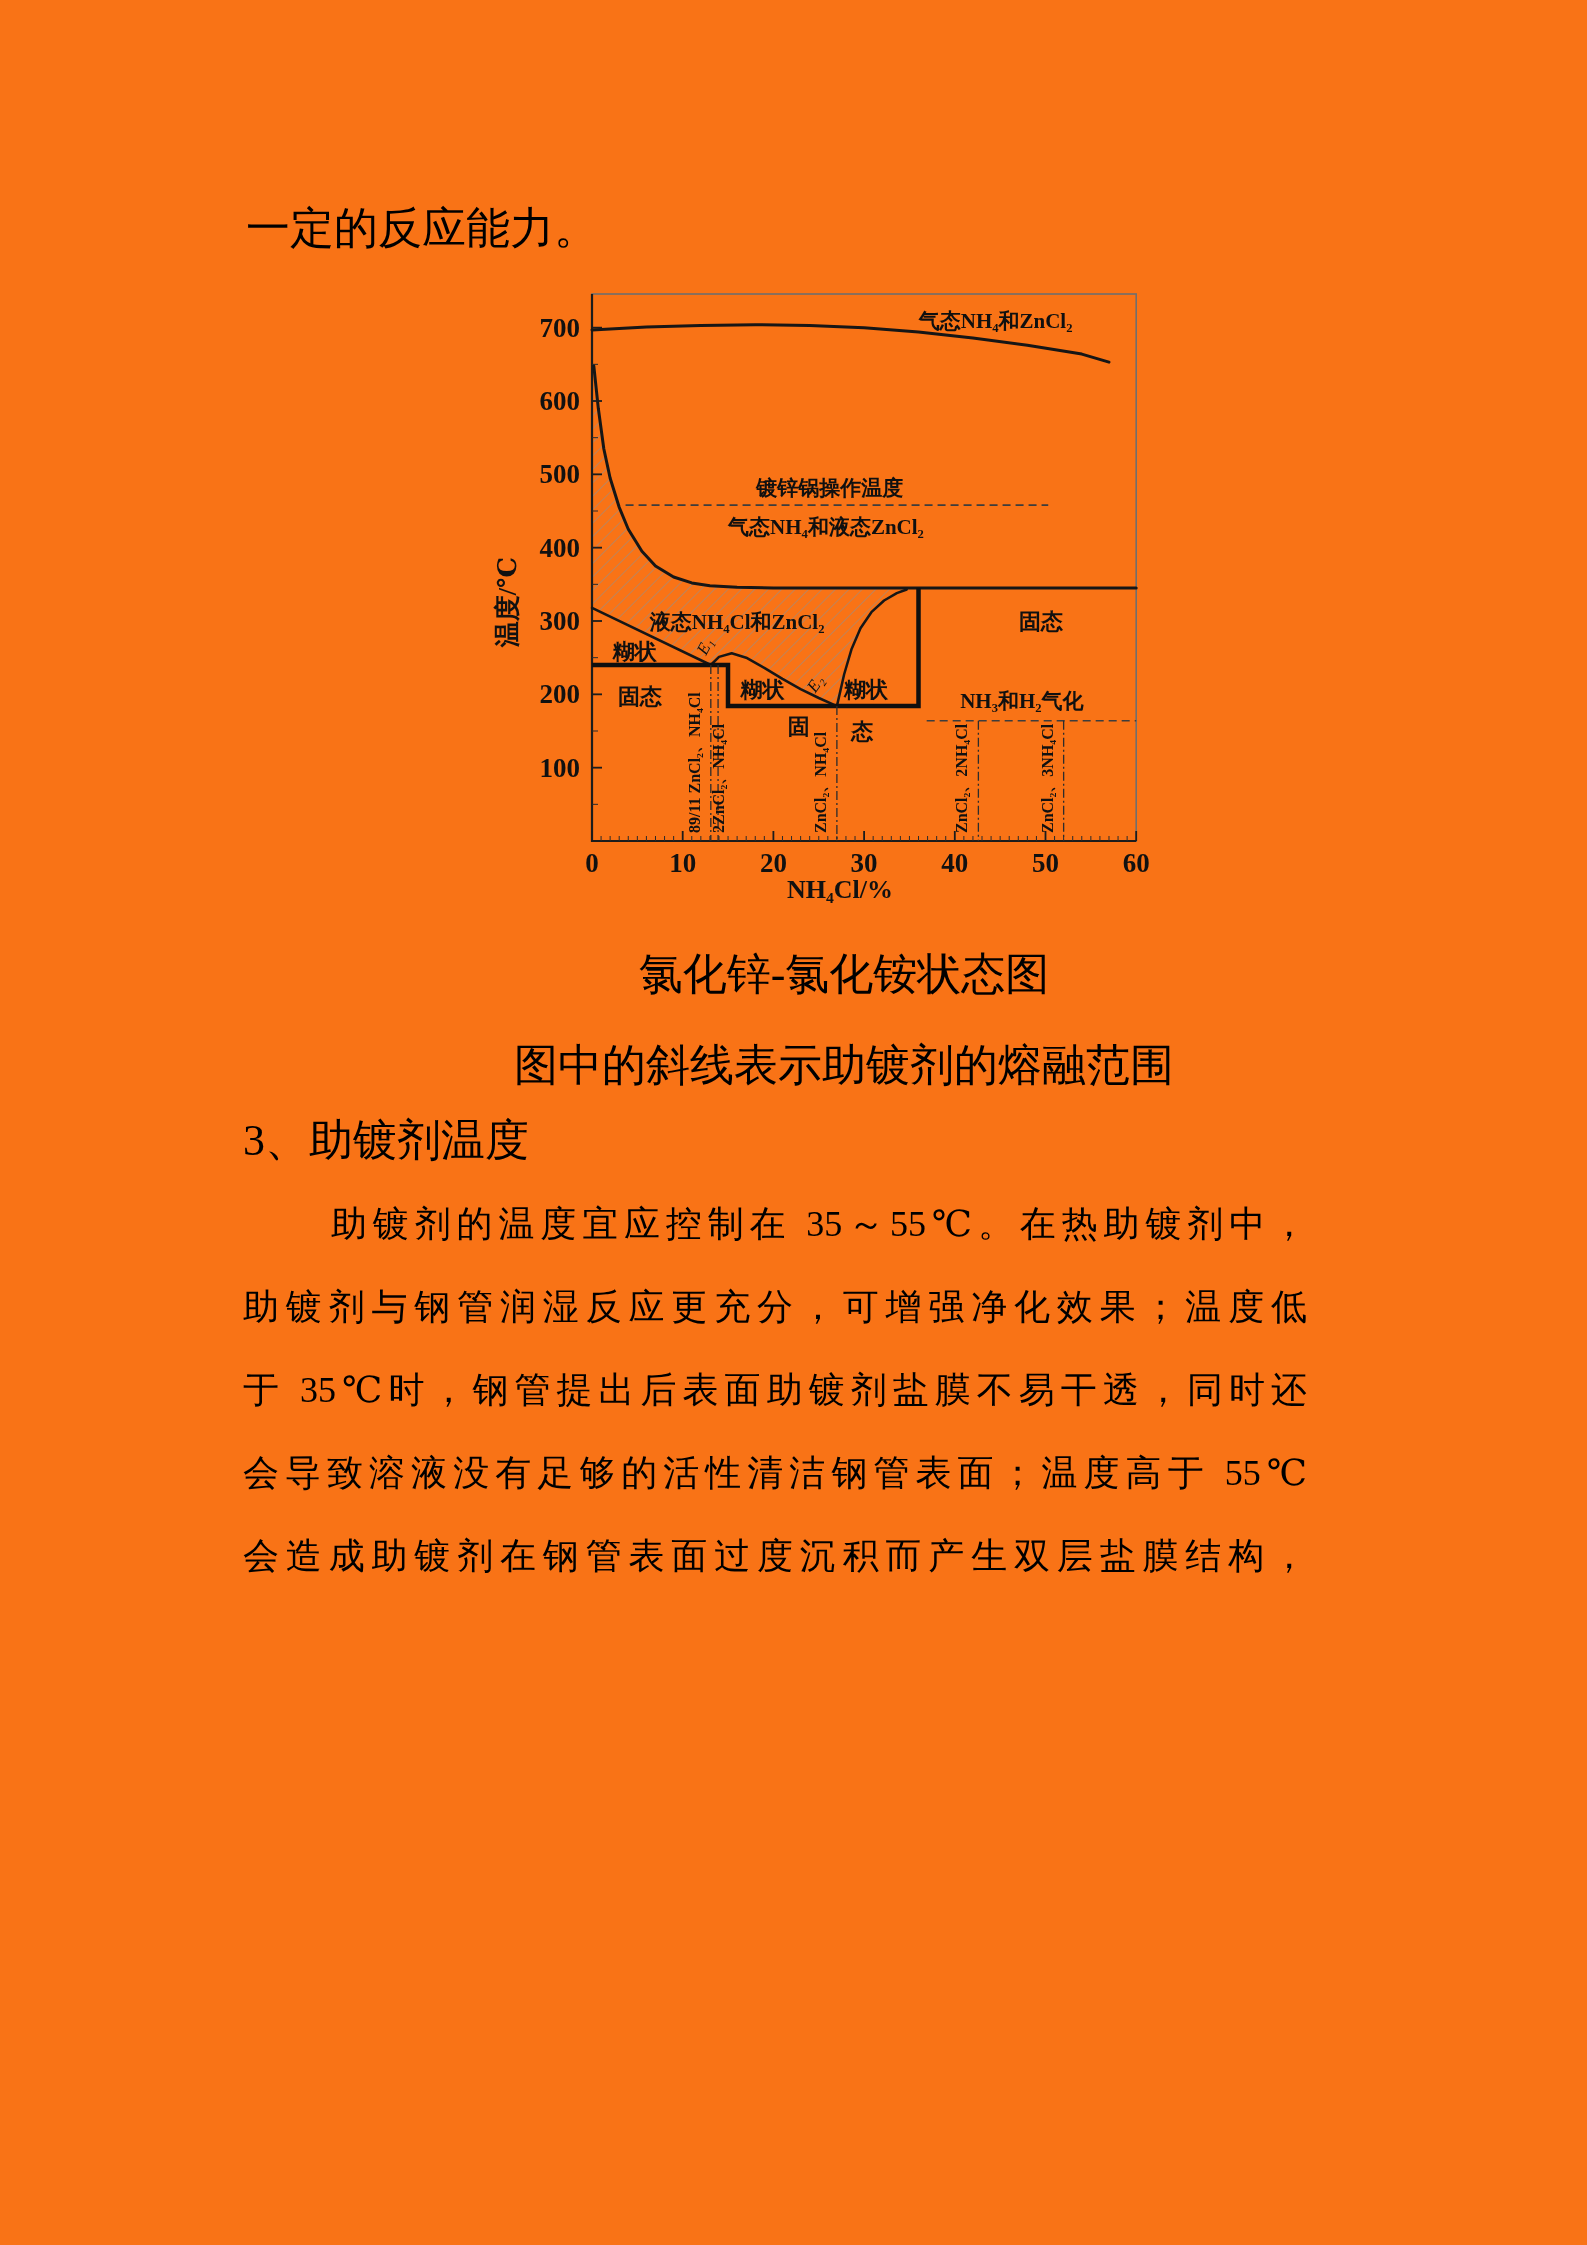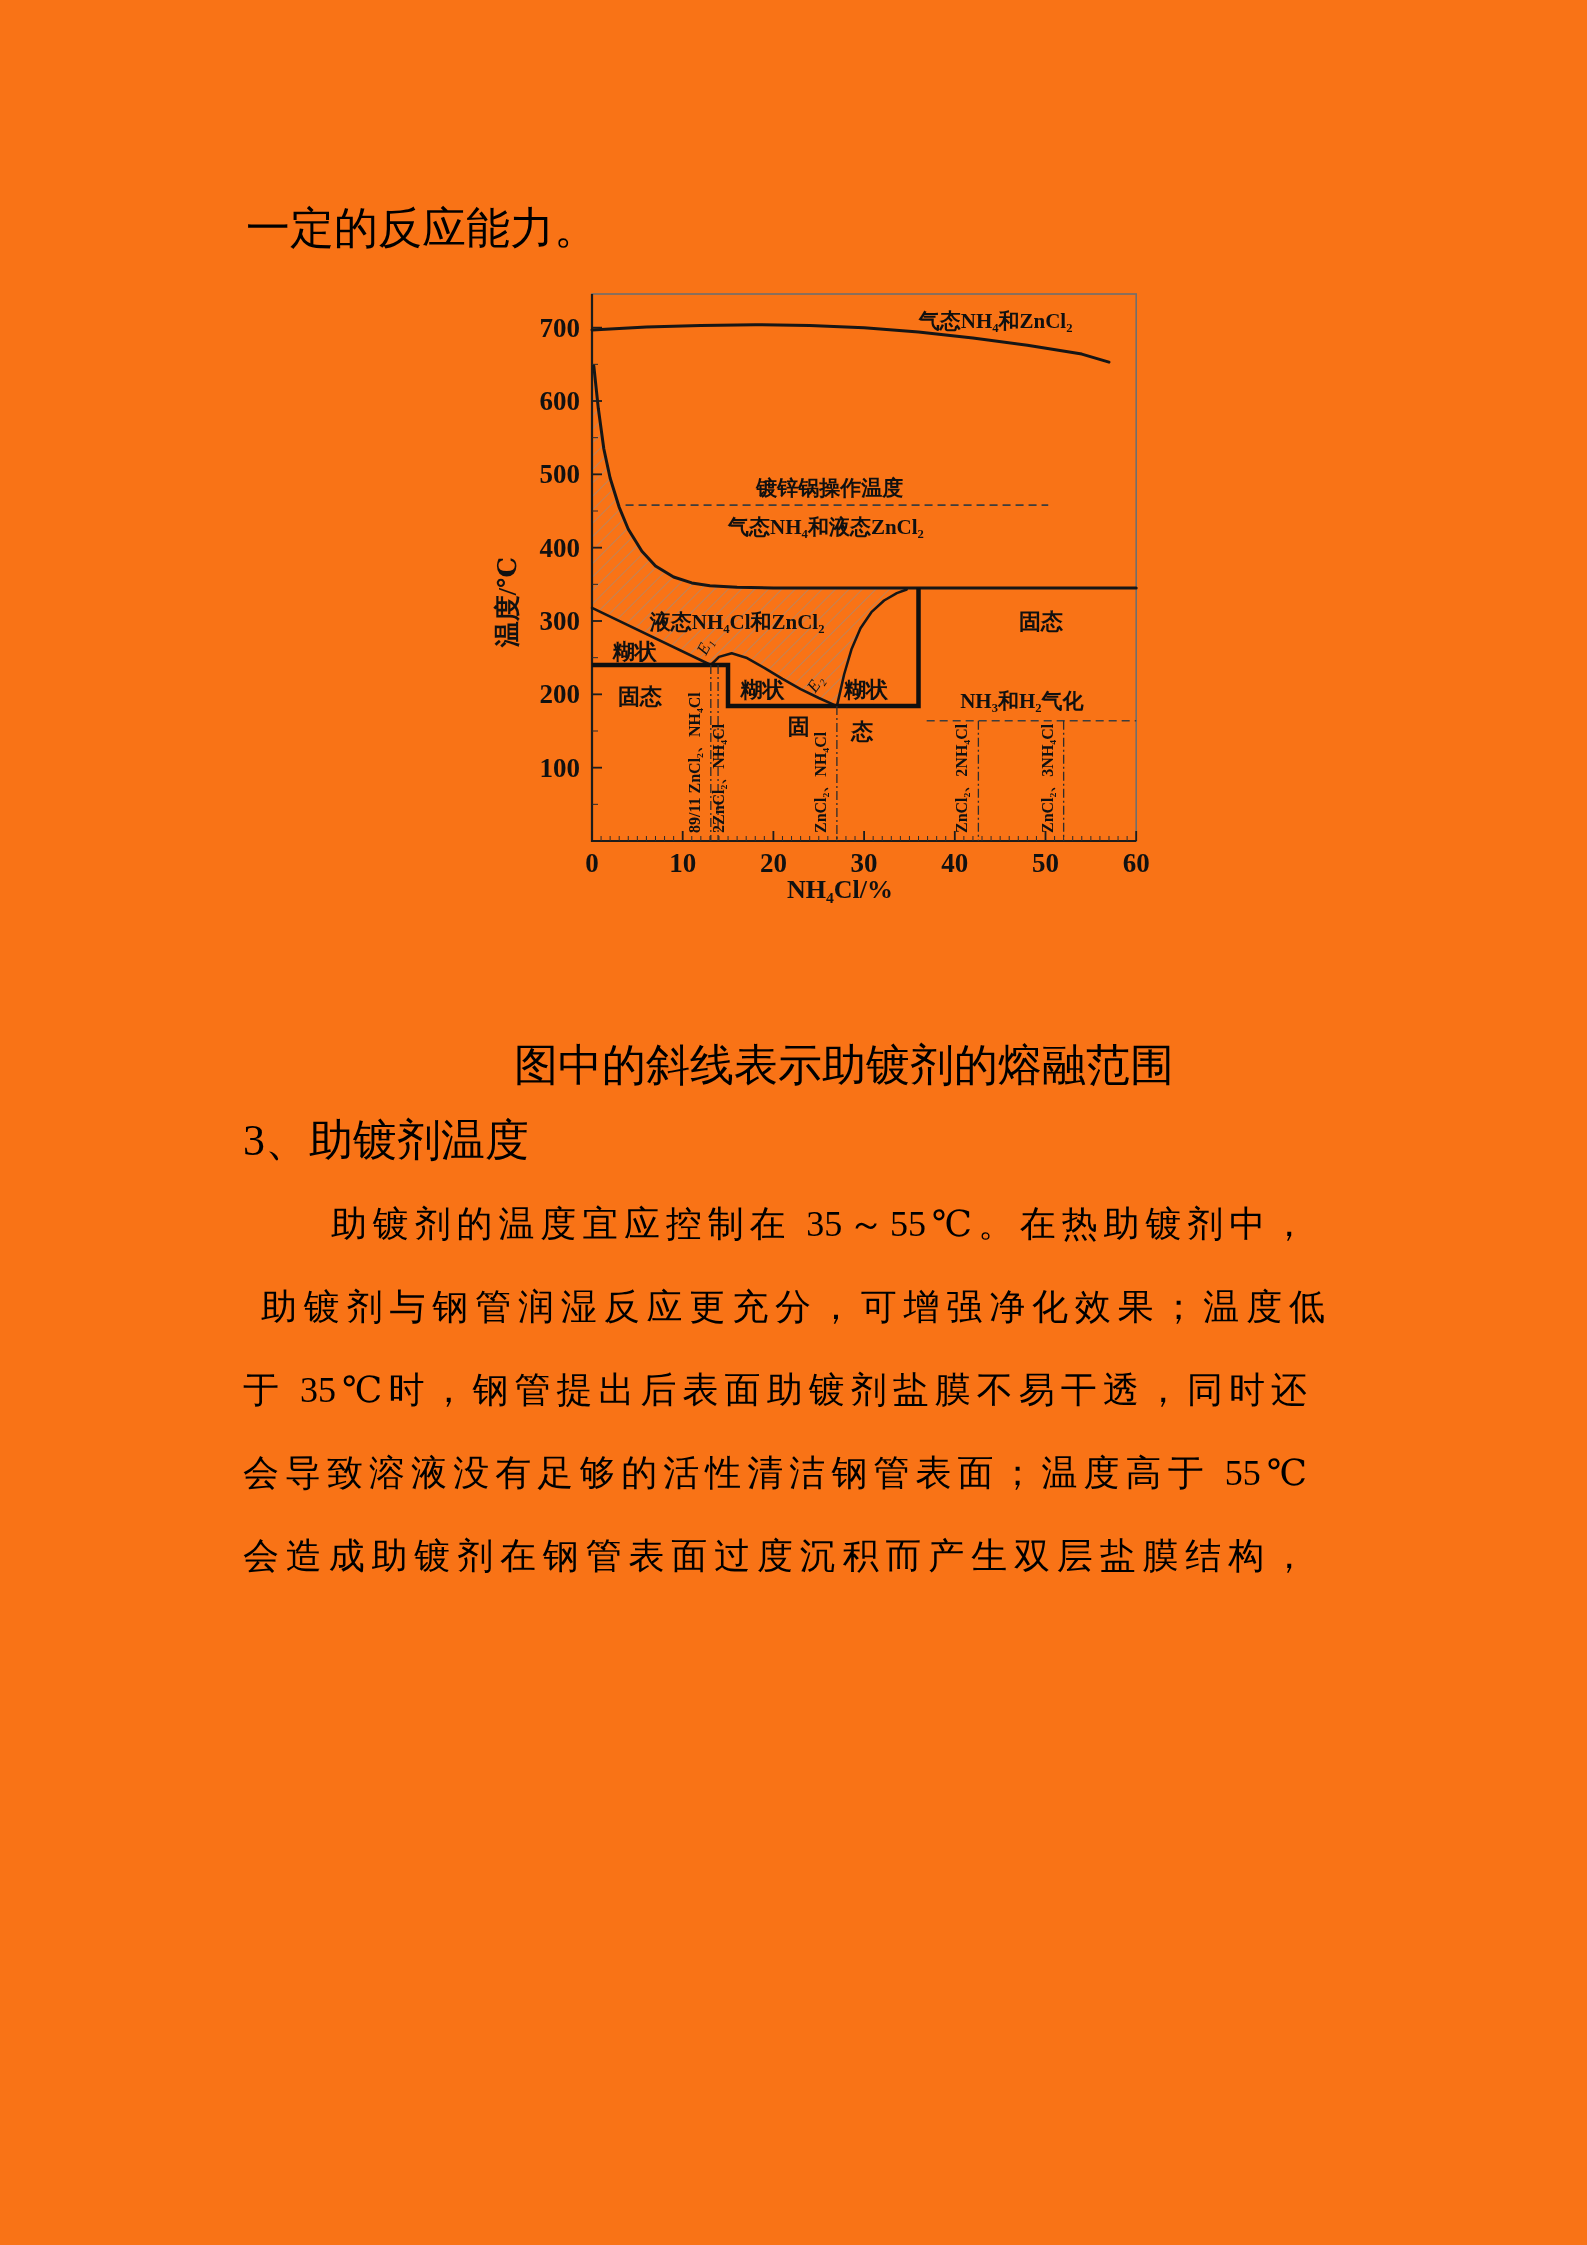--- a/index.html
+++ b/index.html
@@ -159,23 +159,24 @@
         <text x="798.796" y="733.56719" font-size="22" fill="#101010" text-anchor="middle" font-weight="bold">固</text>
         <text x="865.914" y="696.90069" font-size="22" fill="#101010" text-anchor="middle" font-weight="bold">糊状</text>
         <text x="862.2860000000001" y="739.4338300000001" font-size="22" fill="#101010" text-anchor="middle" font-weight="bold">态</text>
         <text x="1040.9650000000001" y="629.43433" font-size="22" fill="#101010" text-anchor="middle" font-weight="bold">固态</text>
         <text x="1021.918" y="708.2839700000001" font-size="21" fill="#101010" text-anchor="middle" font-weight="bold">NH₃和H₂气化</text>
         <text x="704.468" y="651.88422" font-size="17" fill="#101010" text-anchor="middle" font-weight="normal" font-style="italic" transform="rotate(-62 704.468 645.93422)">E₁</text>
         <text x="815.1220000000001" y="689.28405" font-size="17" fill="#101010" text-anchor="middle" font-weight="normal" font-style="italic" transform="rotate(-55 815.1220000000001 683.3340499999999)">E₂</text>
       </svg>
   </figure>
 
+  <div class="caption" style="top:947px;">氯化锌-氯化铵状态图</div>
   <div class="caption" style="top:1030px;margin-top:8px;">图中的斜线表示助镀剂的熔融范围</div>
 
   <div class="body-line" style="left:243px;top:1113px;">3、助镀剂温度</div>
 
   <div class="jline indent" style="top:1196px;">助镀剂的温度宜应控制在 35～55℃。在热助镀剂中，</div>
-  <div class="jline" style="top:1279px;margin-left:18px;">助镀剂与钢管润湿反应更充分，可增强净化效果；温度低</div>
+  <div class="jline" style="top:1279px;">助镀剂与钢管润湿反应更充分，可增强净化效果；温度低</div>
   <div class="jline" style="top:1362px;">于 35℃时，钢管提出后表面助镀剂盐膜不易干透，同时还</div>
   <div class="jline" style="top:1445px;">会导致溶液没有足够的活性清洁钢管表面；温度高于 55℃</div>
   <div class="jline" style="top:1528px;">会造成助镀剂在钢管表面过度沉积而产生双层盐膜结构，</div>
 
 </div>
 
 </body></html>

